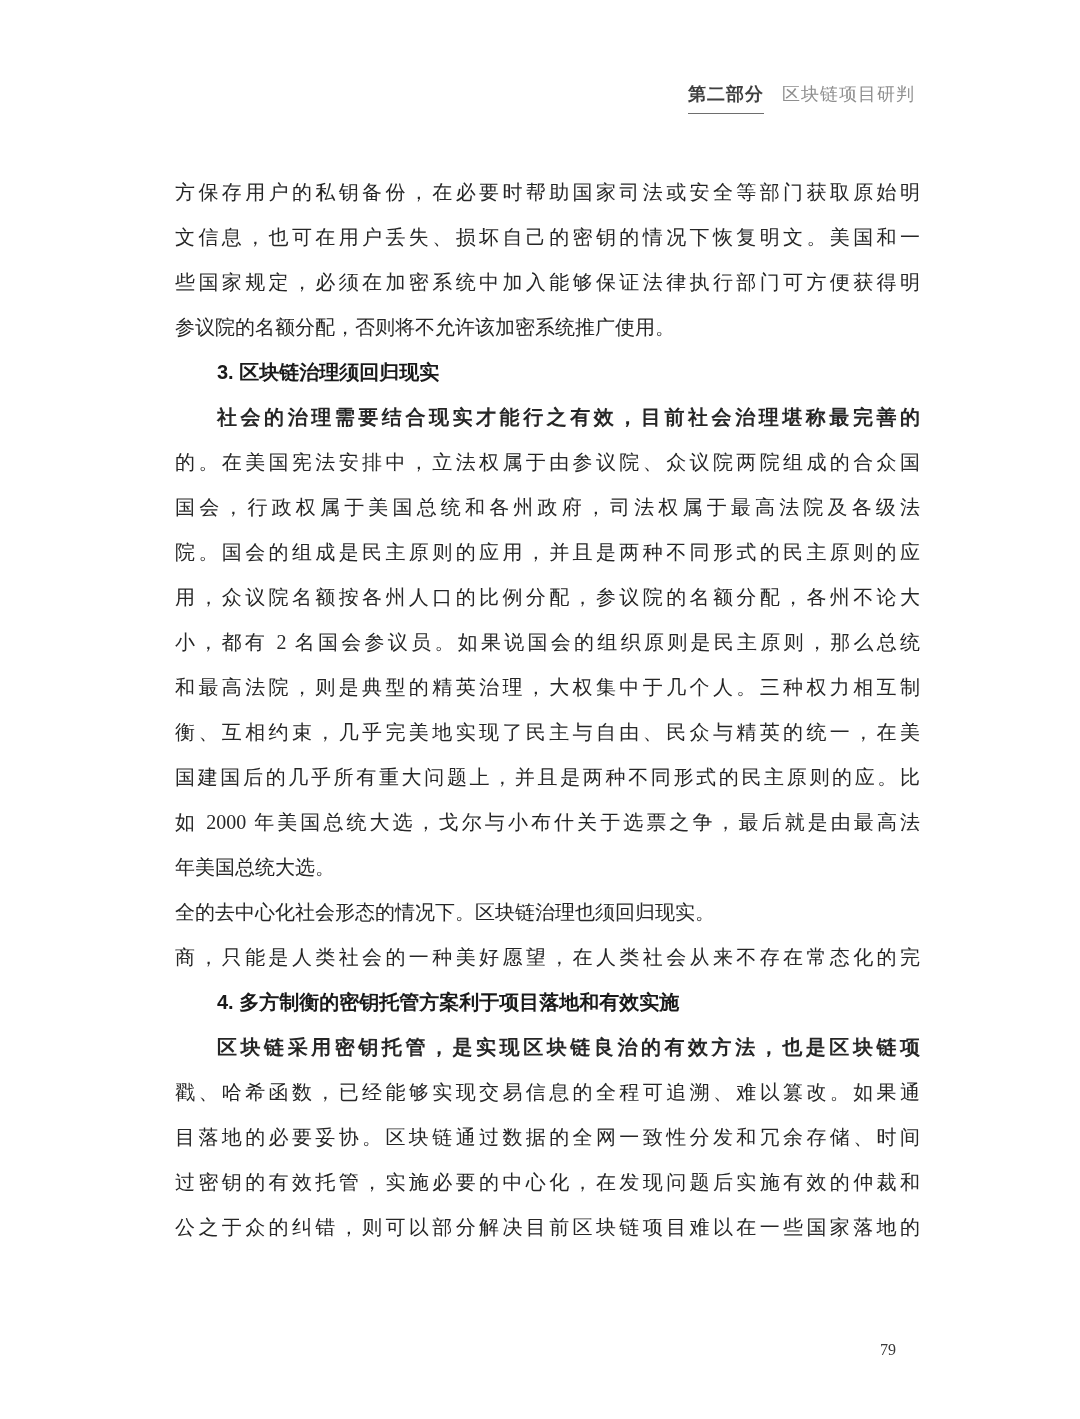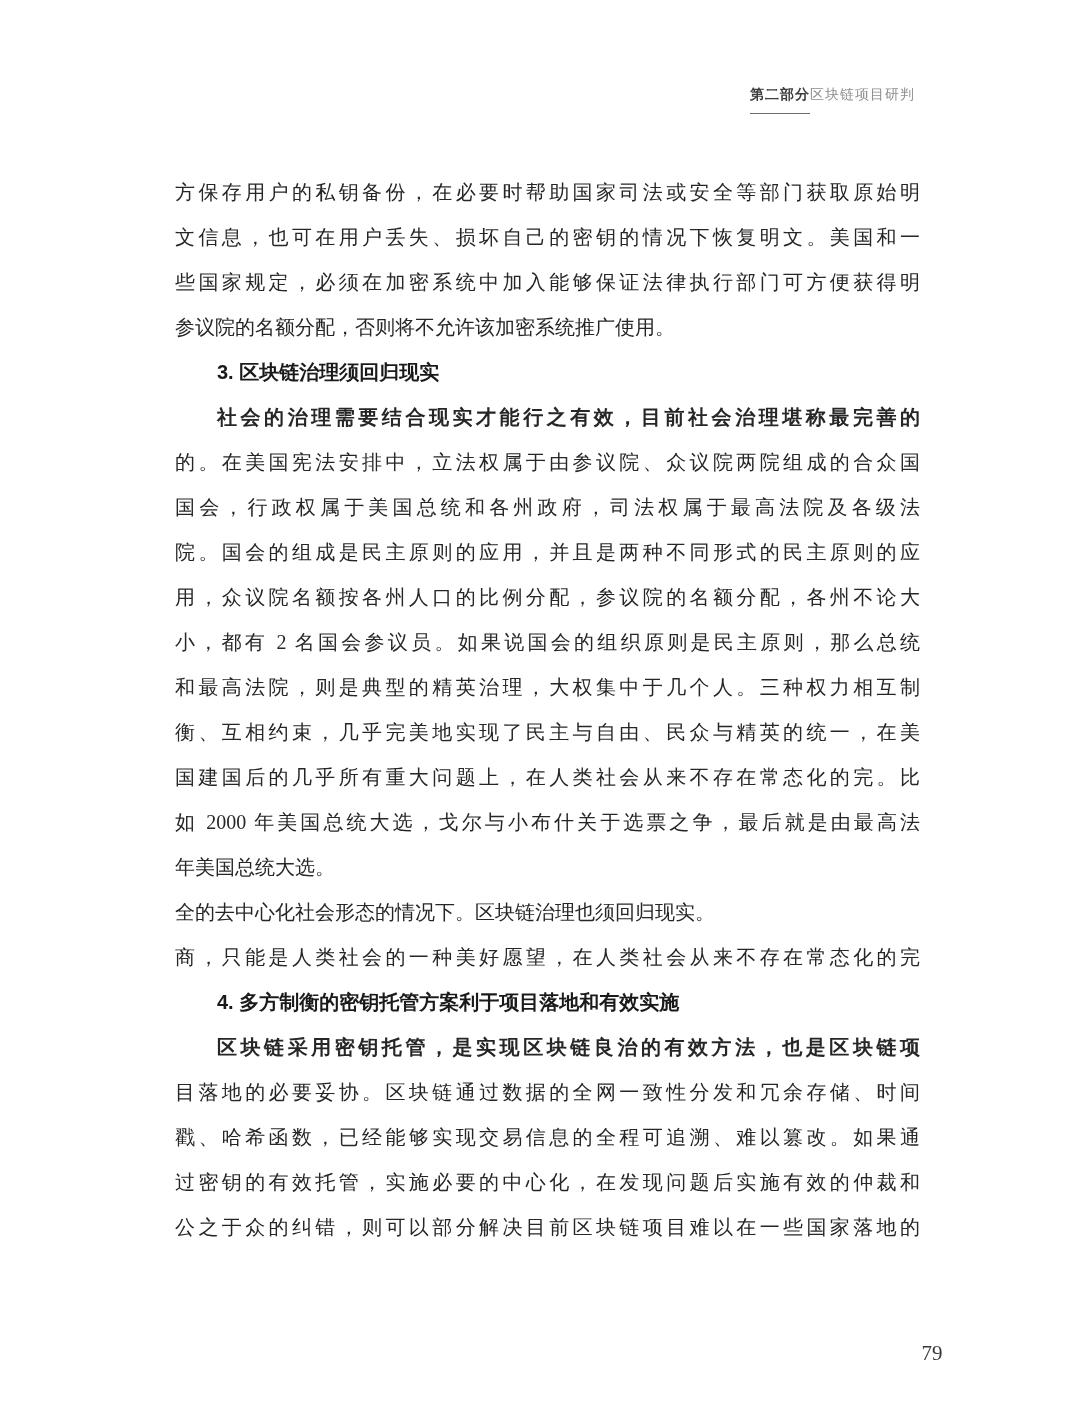--- a/index.html
+++ b/index.html
@@ -23,33 +23,34 @@
     background: var(--page-bg);
     overflow: hidden;
   }
   .page-header {
     position: absolute;
     top: 84px;
     right: 165px;
     display: flex;
     align-items: flex-start;
     font-family: "Liberation Sans", "DejaVu Sans", sans-serif;
-    font-size: 14px;
+    font-size: 18px;
     line-height: 20px;
   }
   .part-label {
     color: var(--header-label);
     font-weight: bold;
     letter-spacing: 1px;
     padding-bottom: 9px;
     border-bottom: 1px solid var(--underline);
   }
   .part-title {
     color: var(--header-title);
     letter-spacing: 1px;
+    margin-left: 18px;
   }
   .content {
     position: absolute;
     left: 175px;
     top: 170px;
     width: 745px;
     font-family: "Liberation Serif", "DejaVu Serif", serif;
     font-size: 20px;
     color: var(--text);
   }
@@ -69,25 +70,25 @@
     font-weight: bold;
   }
   .row.heading {
     font-family: "Liberation Sans", "DejaVu Sans", sans-serif;
     font-weight: bold;
     color: var(--heading);
   }
   .page-number {
     position: absolute;
     top: 1341px;
-    left: 900px;
+    left: 856px;
     width: 64px;
     text-align: center;
     font-family: "Liberation Serif", "DejaVu Serif", serif;
-    font-size: 21px;
+    font-size: 16px;
     color: var(--page-num);
   }
 </style>
 </head>
 <body>
 
 <div class="page">
 
   <div class="page-header">
     <span class="part-label">第二部分</span>
@@ -101,28 +102,28 @@
       <div class="row">参议院的名额分配，否则将不允许该加密系统推广使用。</div>
       <div class="row heading indent">3. 区块链治理须回归现实</div>
       <div class="row just indent">社会的治理需要结合现实才能行之有效，目前社会治理堪称最完善的</div>
       <div class="row just">的。在美国宪法安排中，立法权属于由参议院、众议院两院组成的合众国</div>
       <div class="row just">国会，行政权属于美国总统和各州政府，司法权属于最高法院及各级法</div>
       <div class="row just">院。国会的组成是民主原则的应用，并且是两种不同形式的民主原则的应</div>
       <div class="row just">用，众议院名额按各州人口的比例分配，参议院的名额分配，各州不论大</div>
       <div class="row just">小，都有 2 名国会参议员。如果说国会的组织原则是民主原则，那么总统</div>
       <div class="row just">和最高法院，则是典型的精英治理，大权集中于几个人。三种权力相互制</div>
       <div class="row just">衡、互相约束，几乎完美地实现了民主与自由、民众与精英的统一，在美</div>
-      <div class="row just">国建国后的几乎所有重大问题上，在人类社会从来不存在常态化的完。比</div>
+      <div class="row just">国建国后的几乎所有重大问题上，并且是两种不同形式的民主原则的应。比</div>
       <div class="row just">如 2000 年美国总统大选，戈尔与小布什关于选票之争，最后就是由最高法</div>
       <div class="row">年美国总统大选。</div>
       <div class="row">全的去中心化社会形态的情况下。区块链治理也须回归现实。</div>
       <div class="row just">商，只能是人类社会的一种美好愿望，在人类社会从来不存在常态化的完</div>
       <div class="row heading indent">4. 多方制衡的密钥托管方案利于项目落地和有效实施</div>
       <div class="row just indent">区块链采用密钥托管，是实现区块链良治的有效方法，也是区块链项</div>
+      <div class="row just">戳、哈希函数，已经能够实现交易信息的全程可追溯、难以篡改。如果通</div>
       <div class="row just">目落地的必要妥协。区块链通过数据的全网一致性分发和冗余存储、时间</div>
-      <div class="row just">戳、哈希函数，已经能够实现交易信息的全程可追溯、难以篡改。如果通</div>
       <div class="row just">过密钥的有效托管，实施必要的中心化，在发现问题后实施有效的仲裁和</div>
       <div class="row just">公之于众的纠错，则可以部分解决目前区块链项目难以在一些国家落地的</div>
     </div>
 
   <div class="page-number">79</div>
 
 </div>
 
 </body></html>

